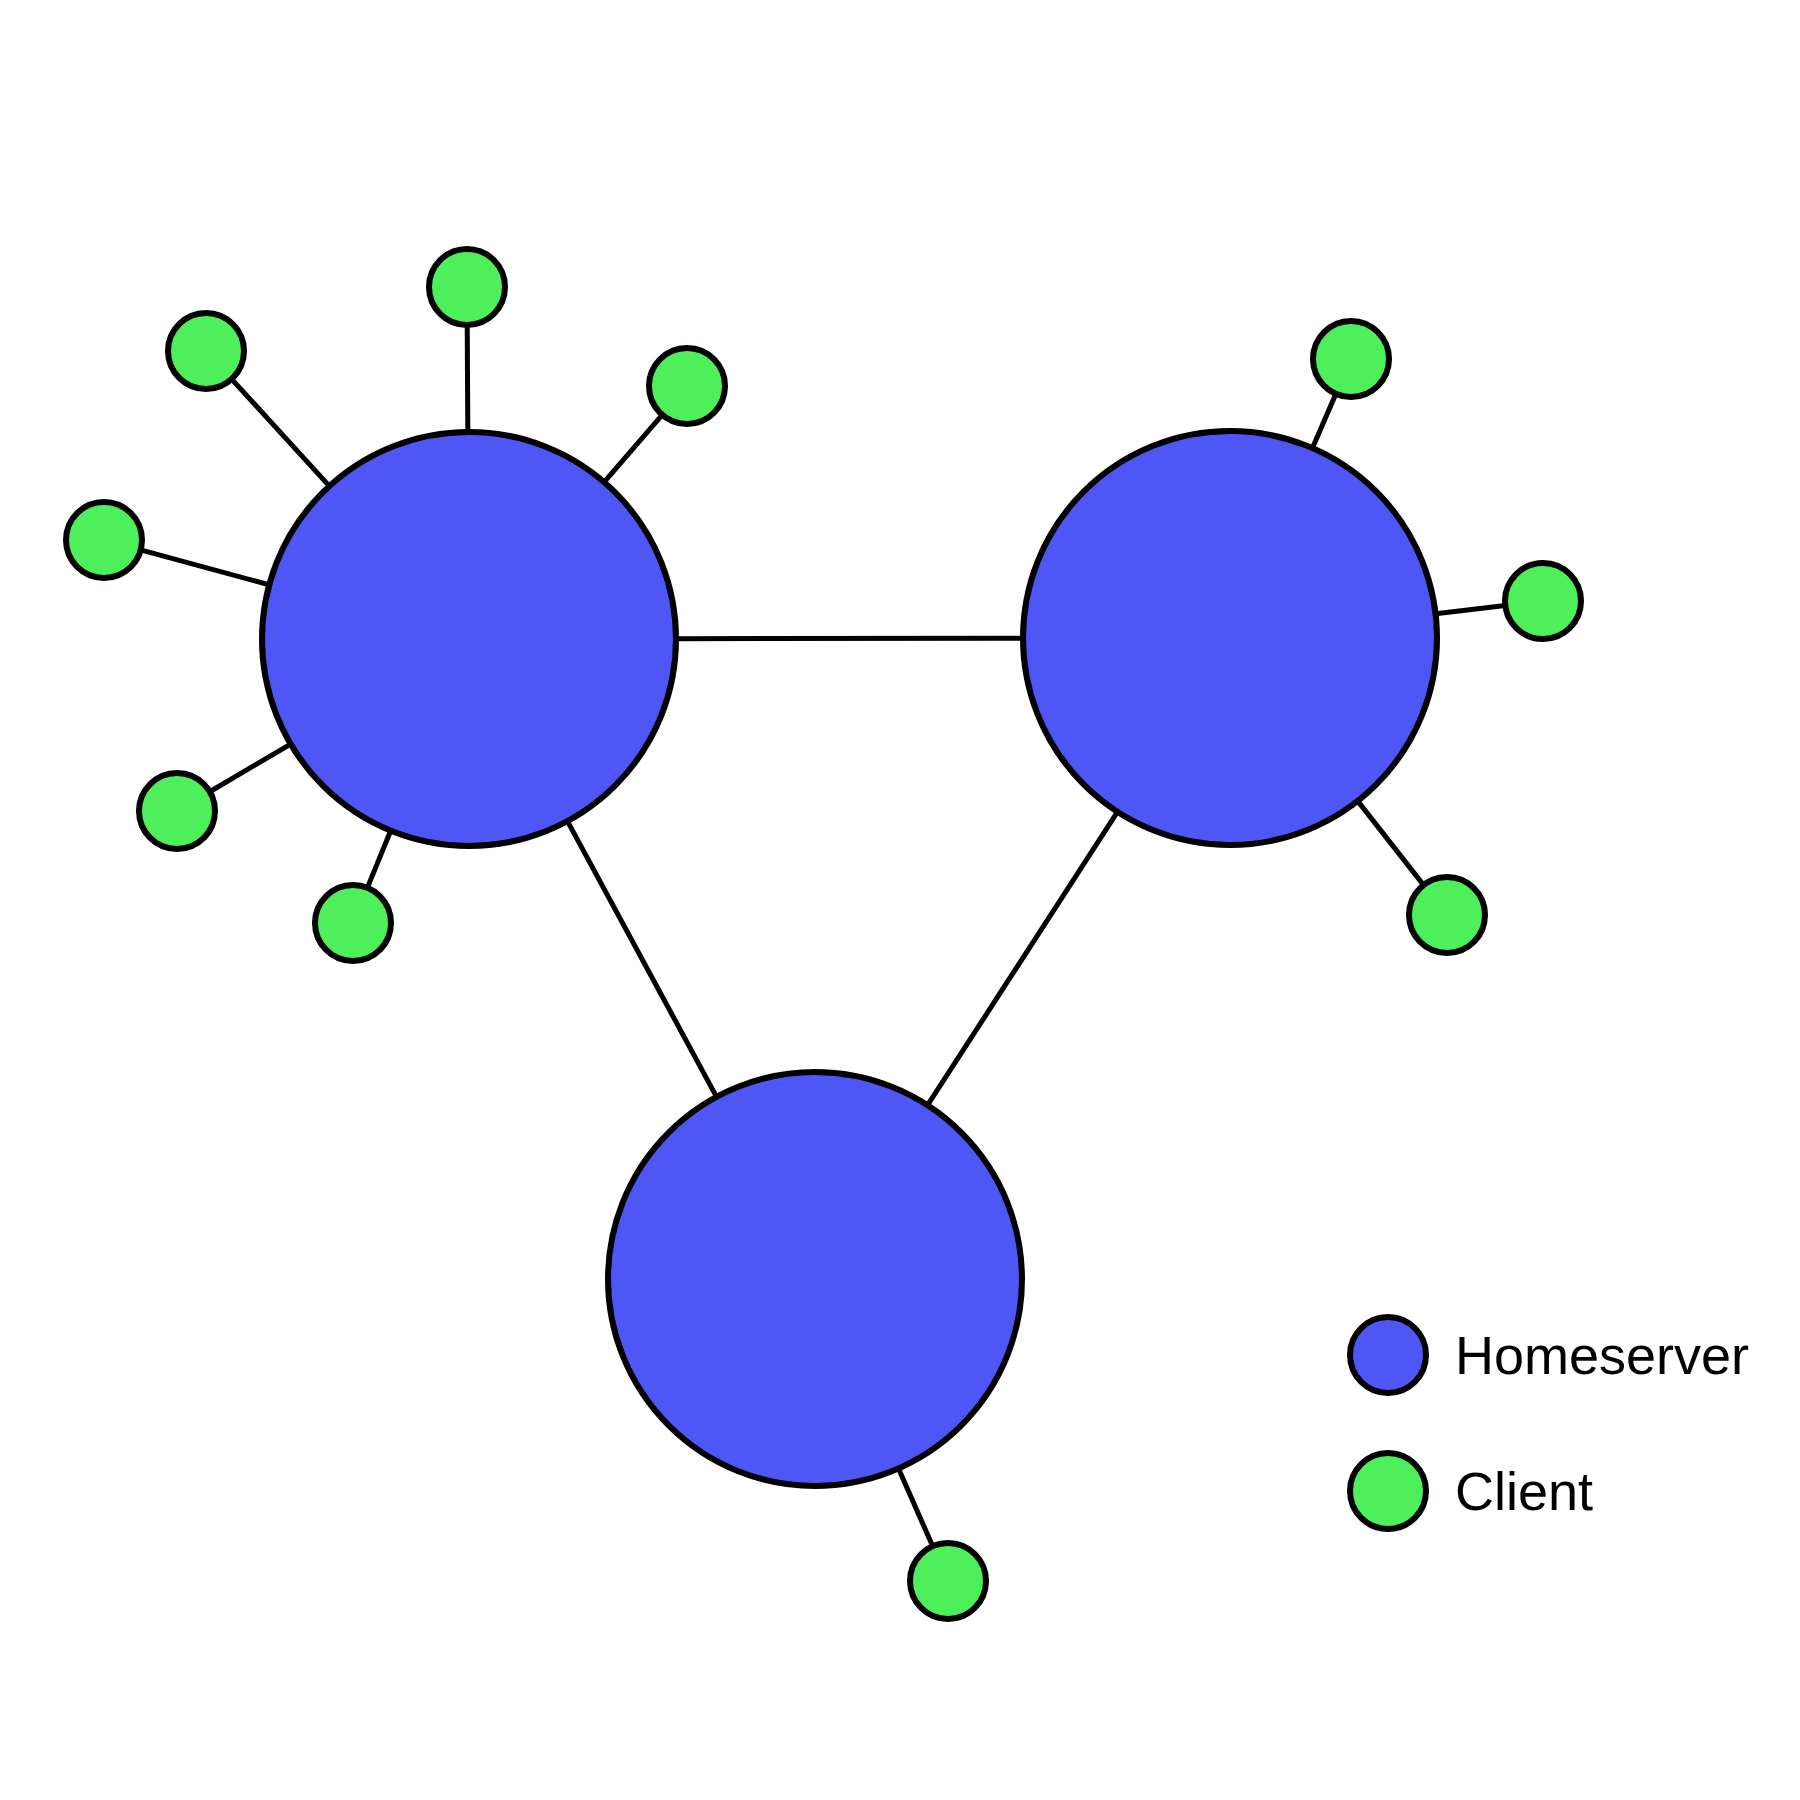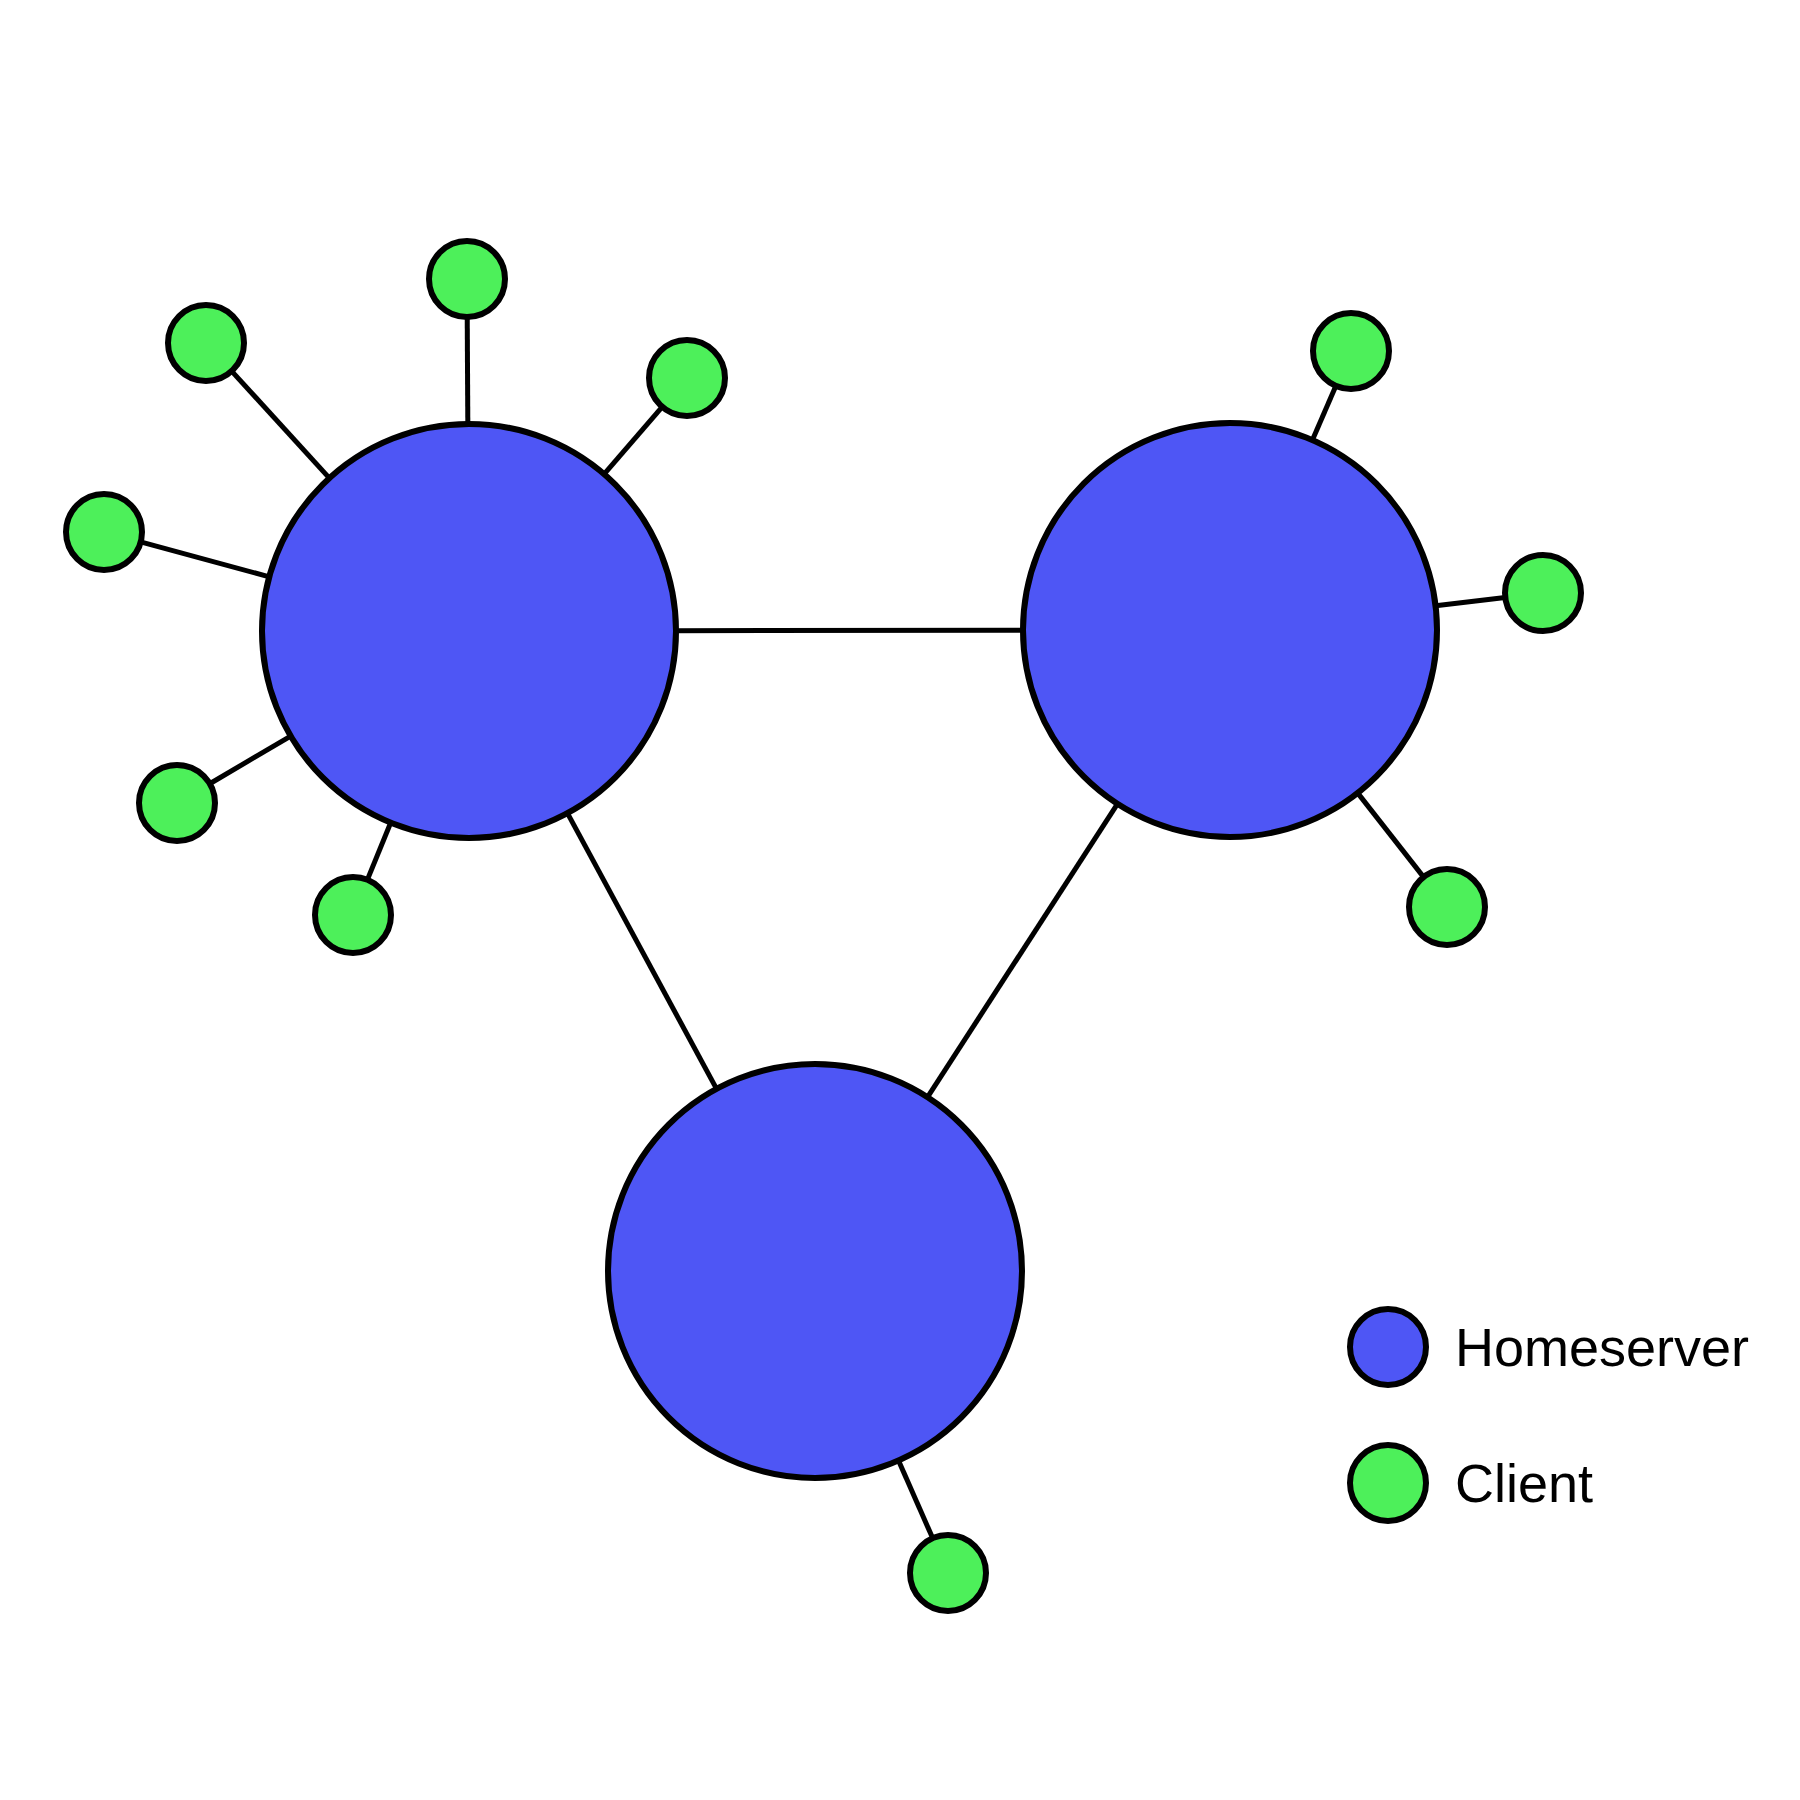--- a/index.html
+++ b/index.html
@@ -11,20 +11,21 @@
     width: 1800px;
     height: 1800px;
     font-family: "Liberation Sans", sans-serif;
     overflow: hidden;
   }
   #graph-root {
     position: relative;
     width: 1800px;
     height: 1576px;
     background: #ffffff;
+    margin-top: 8px;
   }
   svg#network-svg {
     display: block;
     width: 1800px;
     height: 1800px;
   }
   .edge-line {
     stroke: #000000;
     stroke-width: 5;
     stroke-linecap: butt;

